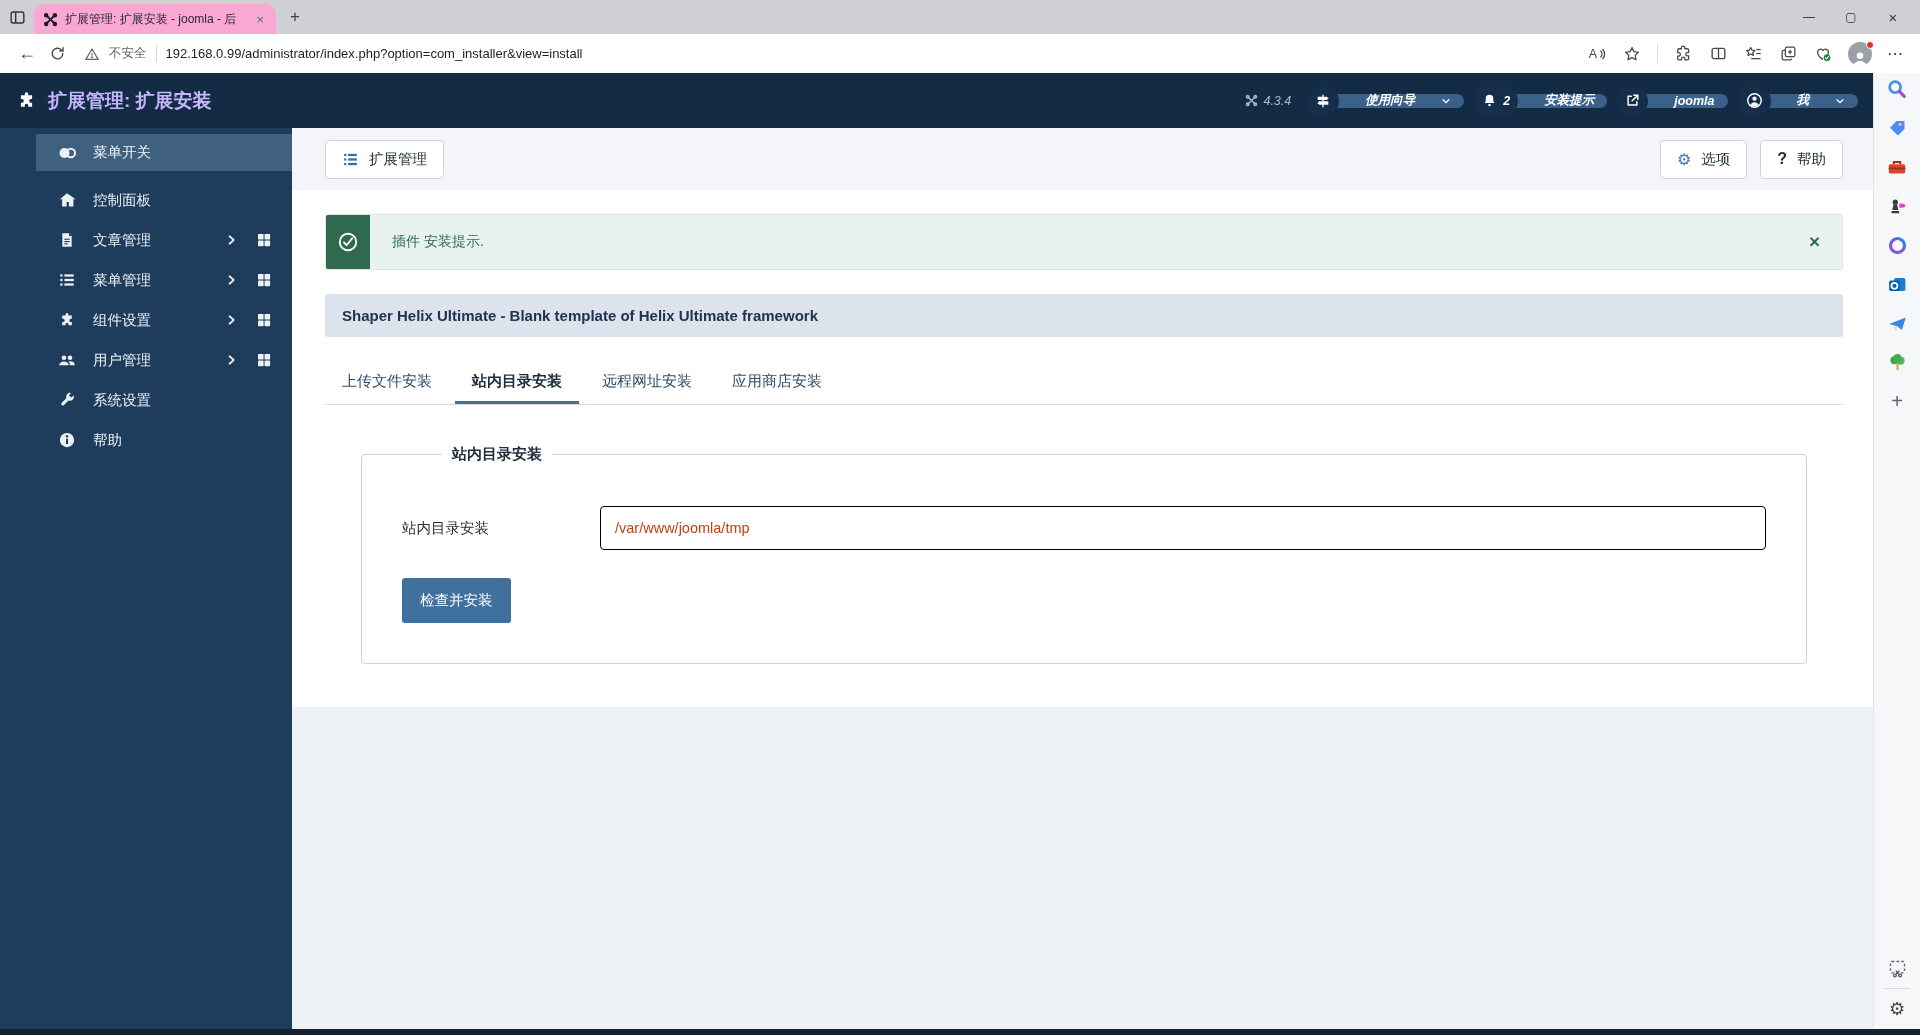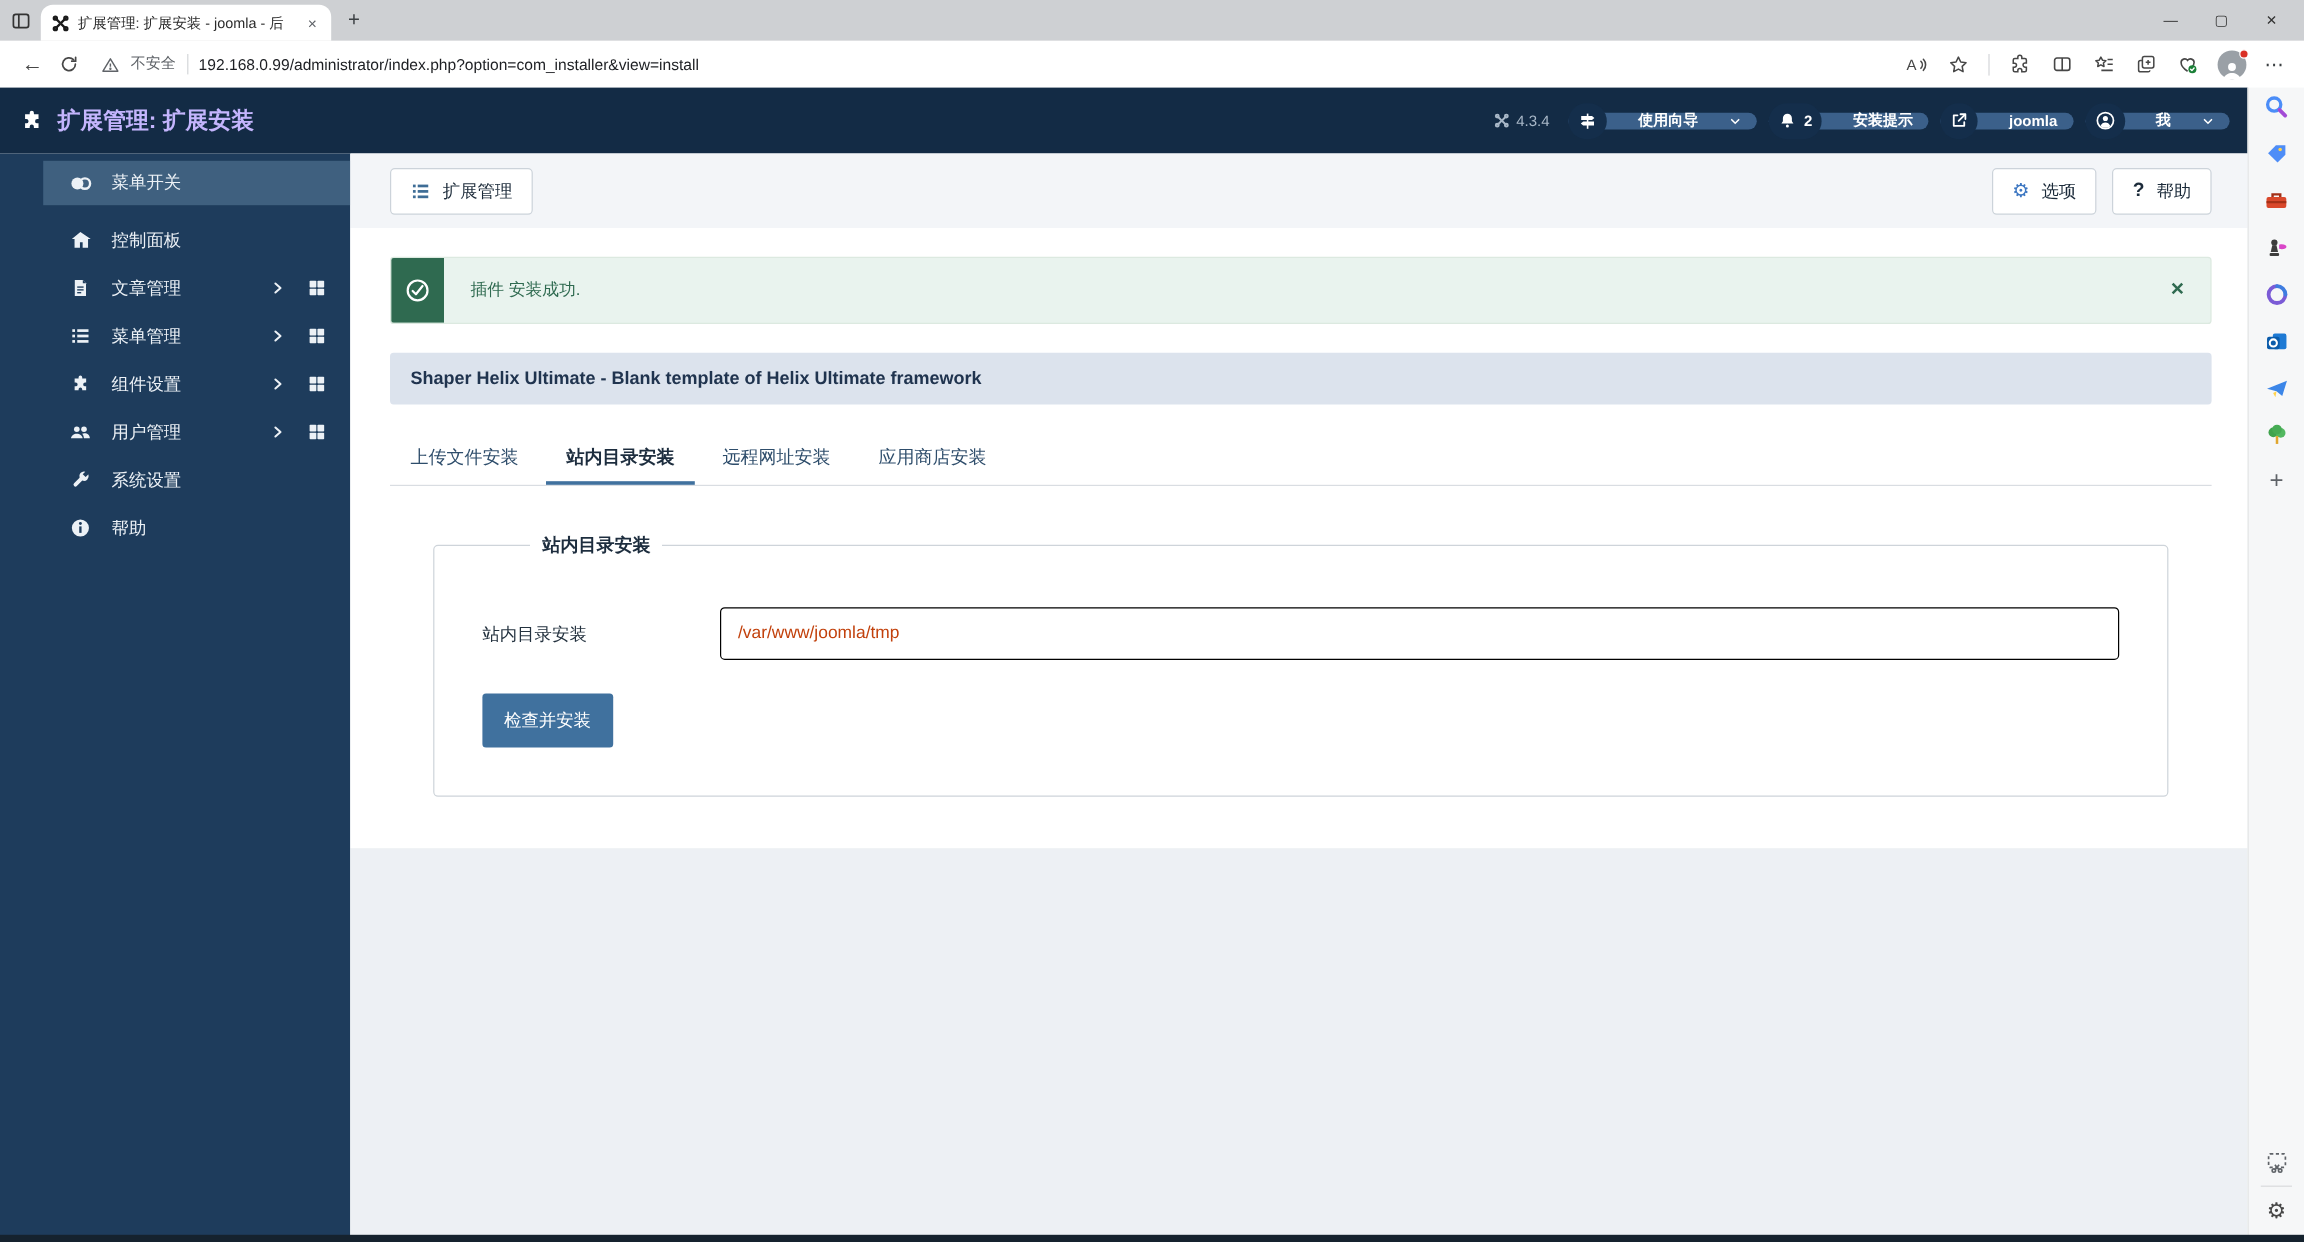--- a/index.html
+++ b/index.html
@@ -3,21 +3,21 @@
 <meta charset="utf-8">
 <style>
   * { margin:0; padding:0; box-sizing:border-box; }
   html,body { background:#222; }
   body { font-family:"Liberation Sans","DejaVu Sans",sans-serif; }
   #viewport { position:relative; width:1920px; height:1035px; background:#fff; overflow:hidden; }
 
   
   .tabstrip { position:absolute; top:0; left:0; right:0; height:34px; background:#ced0d3; display:flex; align-items:center; }
   .ws-btn { width:34px; height:26px; display:flex; align-items:center; justify-content:center; }
-  .tab { width:242px; height:30px; background:#ffffff; border-radius:10px 10px 0 0; display:flex; align-items:center; padding:0 9px; gap:7px; align-self:flex-end; }
+  .tab { width:242px; height:30px; background:#f9a8d4; border-radius:10px 10px 0 0; display:flex; align-items:center; padding:0 9px; gap:7px; align-self:flex-end; }
   .tab-title { flex:1; font-size:12px; color:#2b2b2b; white-space:nowrap; overflow:hidden; }
   .tab-close { font-size:13px; color:#5f6368; padding:0 3px; }
   .newtab { font-size:17px; color:#3c4043; margin-left:14px; }
   .win-controls { margin-left:auto; display:flex; align-items:center; gap:0; margin-right:6px; }
   .win-controls span { width:42px; text-align:center; font-size:12px; color:#333; }
 
   .btoolbar { position:absolute; top:34px; left:0; right:0; height:39px; background:#fff; display:flex; align-items:center; padding:0 12px; }
   .nav-ico { width:30px; display:flex; justify-content:center; align-items:center; color:#474747; font-size:18px; }
   .addr { flex:1; display:flex; align-items:center; gap:9px; margin:0 12px; }
   .warn-label { font-size:12.5px; color:#5f6368; }
@@ -37,21 +37,21 @@
   .es-div { width:26px; height:1px; background:#d9dadd; }
   .gear-glyph { font-size:18px; color:#474747; }
 
   
   .page { position:absolute; top:73px; left:0; width:1873px; bottom:0; display:flex; flex-direction:column; }
   .admin-header { height:55px; background:#132b45; display:flex; align-items:center; flex-shrink:0; }
   .logo-panel { width:292px; height:55px; background:#2d4f70; display:flex; align-items:center; padding-left:18px; gap:10px; flex-shrink:0; }
   .logo-text { color:#fff; font-size:25px; font-weight:bold; letter-spacing:.3px; }
   .logo-reg { color:#fff; font-size:9px; vertical-align:top; }
   .page-heading { display:flex; align-items:center; gap:11px; padding-left:16px; color:#c4b5fd; font-size:19px; font-weight:bold; }
-  .header-right { margin-left:auto; display:flex; align-items:flex-end; gap:10px; padding-right:15px; }
+  .header-right { margin-left:auto; display:flex; align-items:flex-end; gap:10px; padding-right:15px;font-style:italic; }
   .version { display:flex; align-items:center; gap:5px; color:#a9b8c8; font-size:12.5px; margin-right:6px; }
   .pill { height:14px; border-radius:15px; background:#3b608a; display:flex; align-items:center; color:#fff; font-size:12.5px; font-weight:bold; padding-right:13px; gap:26px; }
   .pcap { height:30px; min-width:30px; border-radius:15px; background:#142e4b; display:flex; align-items:center; justify-content:center; padding:0 8px; gap:6px; color:#fff; }
   .badge-num { font-size:12.5px; color:#fff; }
 
   .admin-body { display:flex; flex:1; min-height:0; }
   .sidebar { width:292px; background:#1e3c5c; flex-shrink:0; padding-top:6px; }
   .side-item { display:flex; align-items:center; gap:15px; padding:0 20px; height:40px; color:#ecf1f6; font-size:14.5px;margin-left:36px; }
   .side-item.active { background:#3f607f; height:37px; margin-bottom:9px; }
   .icon-cell { width:22px; display:flex; justify-content:center; align-items:center; }
@@ -498,21 +498,21 @@
         </div>
 
         <div class="content-white">
           <div class="alert">
             <div class="alert-iconbox">
               <svg width="22" height="22" viewBox="0 0 24 24" fill="none" stroke="#fff" stroke-width="2">
                   <circle cx="12" cy="12" r="9"></circle>
                   <path d="M7.5 12.5l3 3 6-7.5" stroke-linecap="round" stroke-linejoin="round"></path>
                 </svg>
             </div>
-            <div class="alert-body">插件 安装成功.</div>
+            <div class="alert-body">插件 安装提示.</div>
             <div class="alert-close">×</div>
           </div>
 
           <div class="title-bar">Shaper Helix Ultimate - Blank template of Helix Ultimate framework</div>
 
           <div class="tabs">
             <div class="tab-item">上传文件安装</div>
             <div class="tab-item active">站内目录安装</div>
             <div class="tab-item">远程网址安装</div>
             <div class="tab-item">应用商店安装</div>

